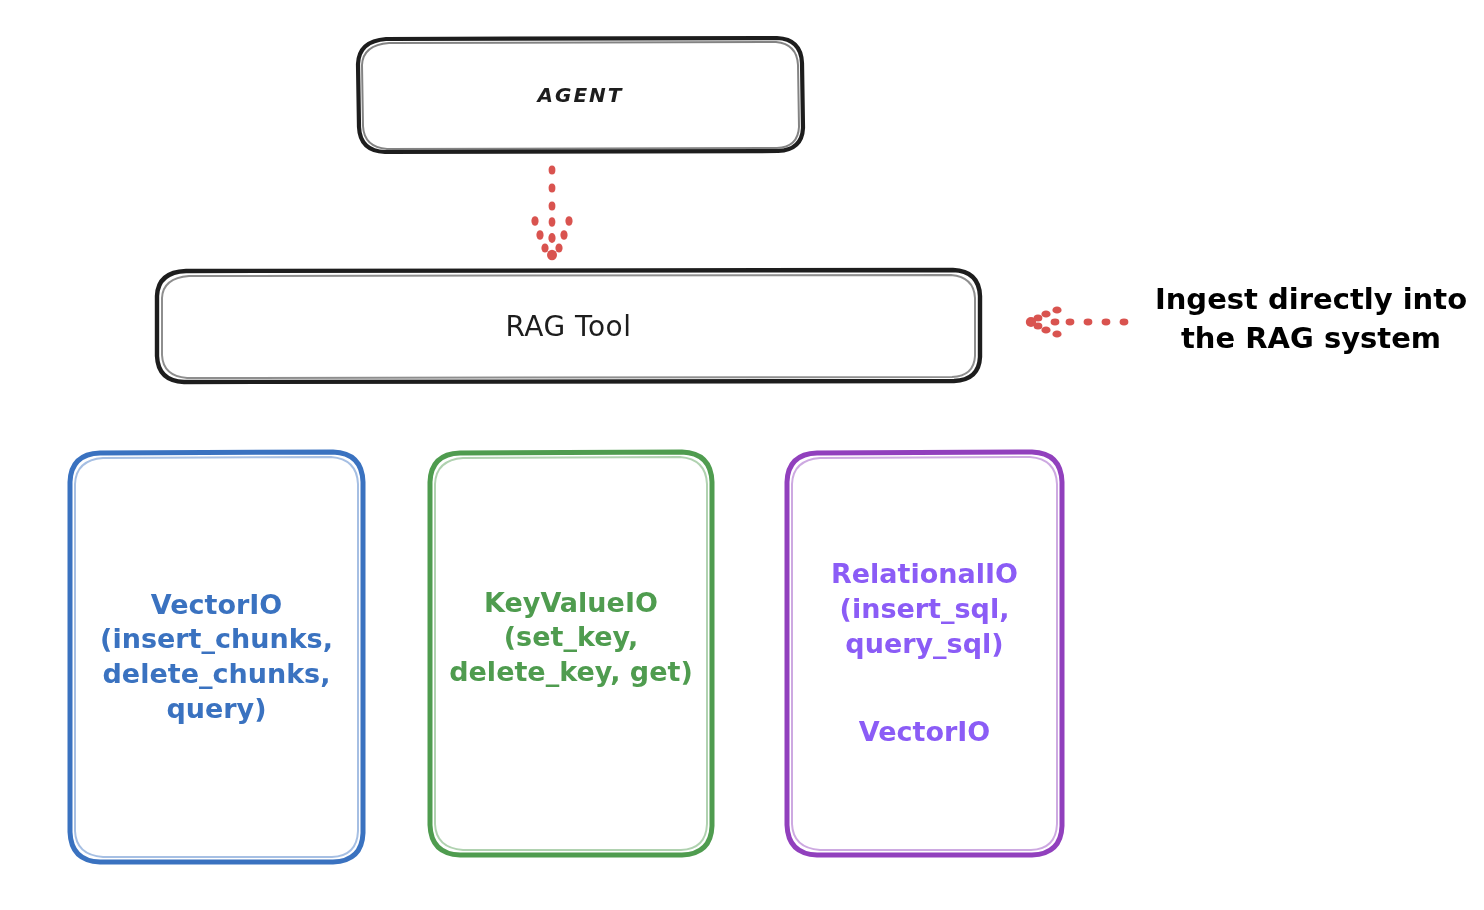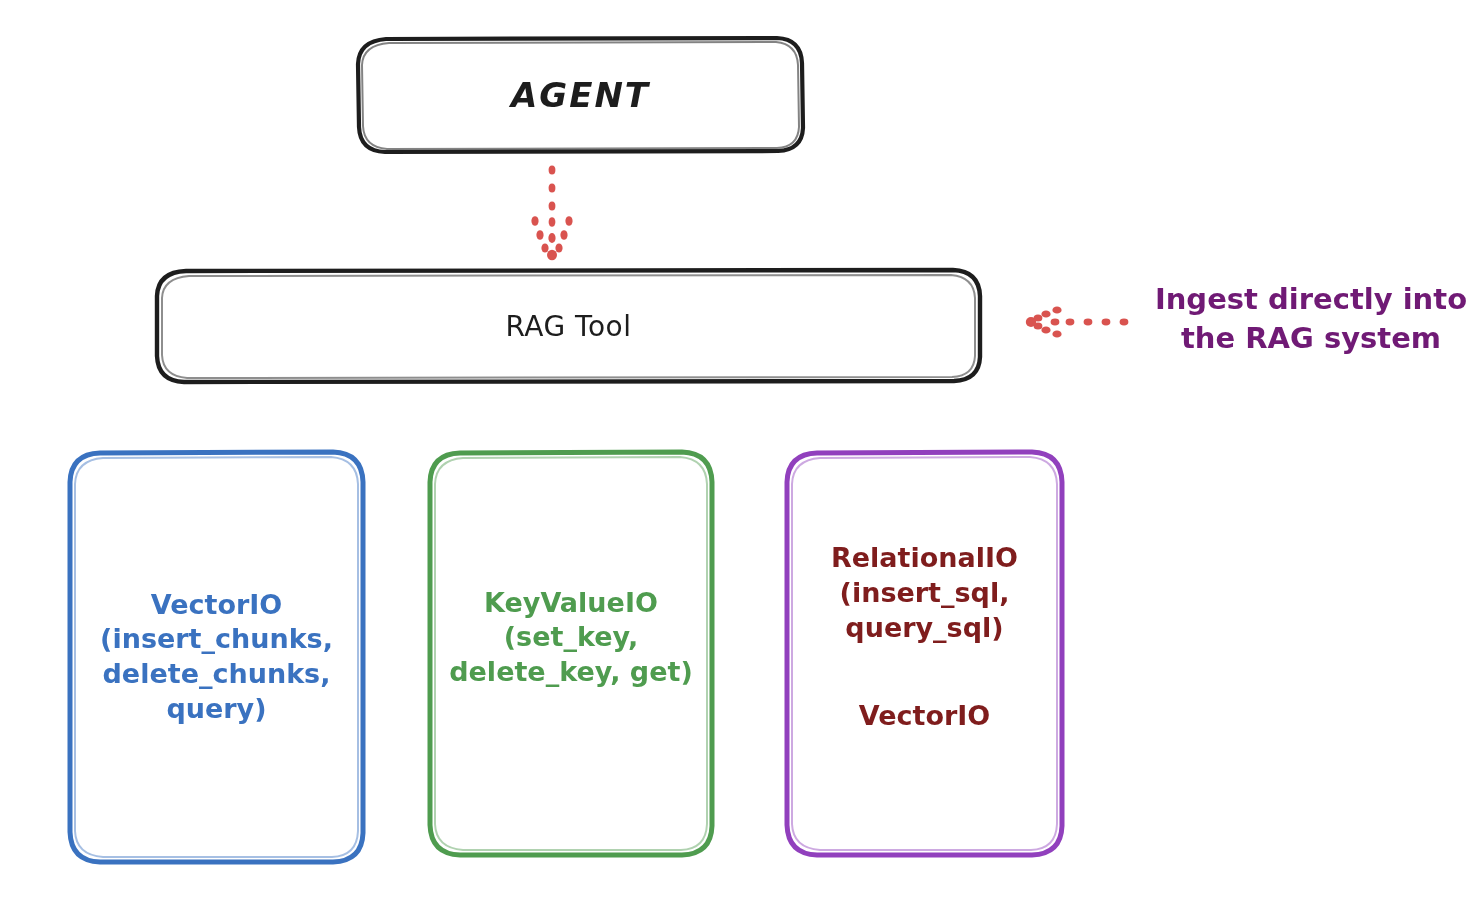--- a/index.html
+++ b/index.html
@@ -35,21 +35,21 @@
     white-space: pre-line;
     pointer-events: none;
     font-family: "DejaVu Sans", sans-serif;
   }
   
   #agent-label {
     left: 358px;
     top: 38px;
     width: 445px;
     height: 114px;
-    font-size: 34px;
+    font-size: 20px;
     font-style: italic;
     font-weight: 700;
     letter-spacing: 2px;
     color: #1d1d1d;
   }
   
   #rag-label {
     left: 157px;
     top: 270px;
     width: 823px;
@@ -75,36 +75,36 @@
   }
   #keyvalue-label {
     left: 430px;
     top: 436px;
     width: 282px;
     height: 403px;
     color: #4f9c4f;
   }
   #relational-label {
     left: 787px;
-    top: 428px;
+    top: 444px;
     width: 275px;
     height: 403px;
-    color: #7f1d1d;
+    color: #8b5cf6;
   }
   .store-api { margin: 16px; }
   .store-index { margin-top: 38px; }
 
   
   #ingest-note {
     position: absolute;
     left: 1146px;
     top: 280px;
     width: 330px;
     text-align: center;
-    color: #701a75;
+    color: #000000;
     font-size: 29px;
     font-weight: 600;
     line-height: 1.35;
     white-space: pre-line;
     font-family: "DejaVu Sans", sans-serif;
     pointer-events: none;
   }
 </style>
 </head>
 <body>

